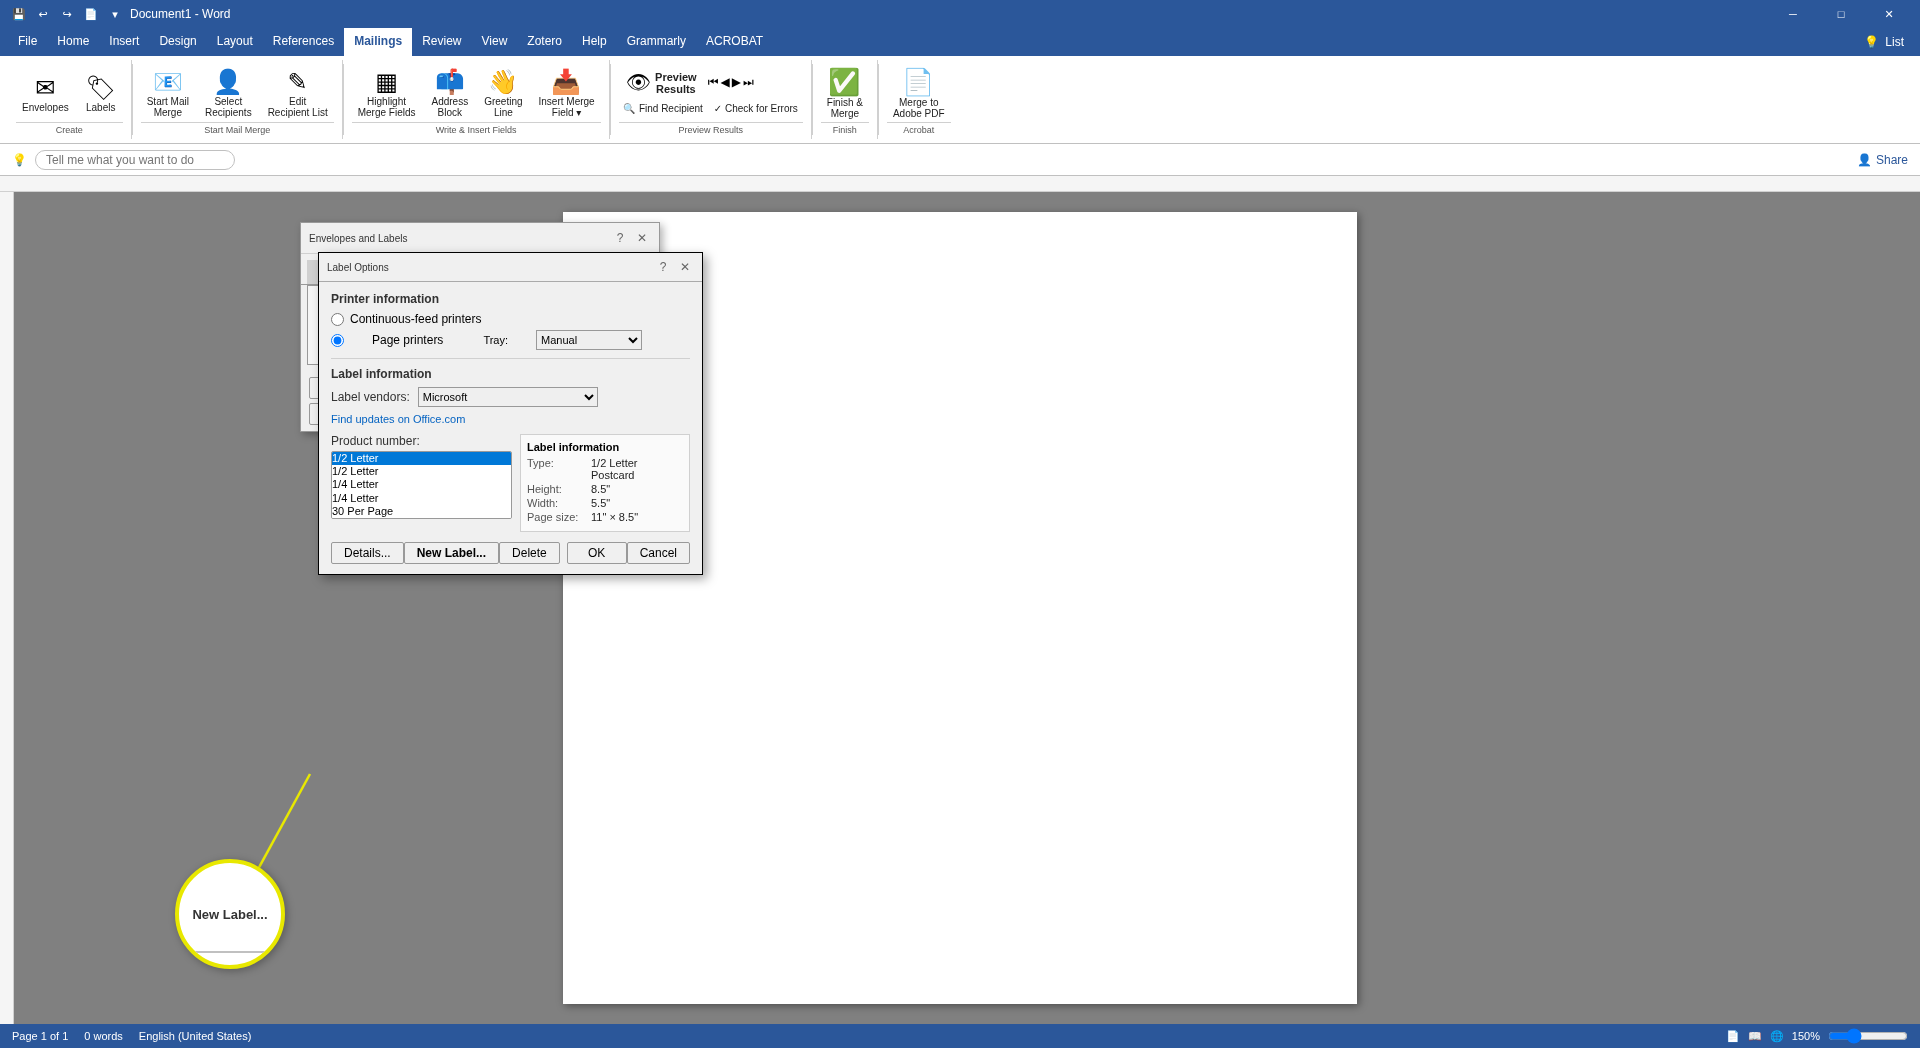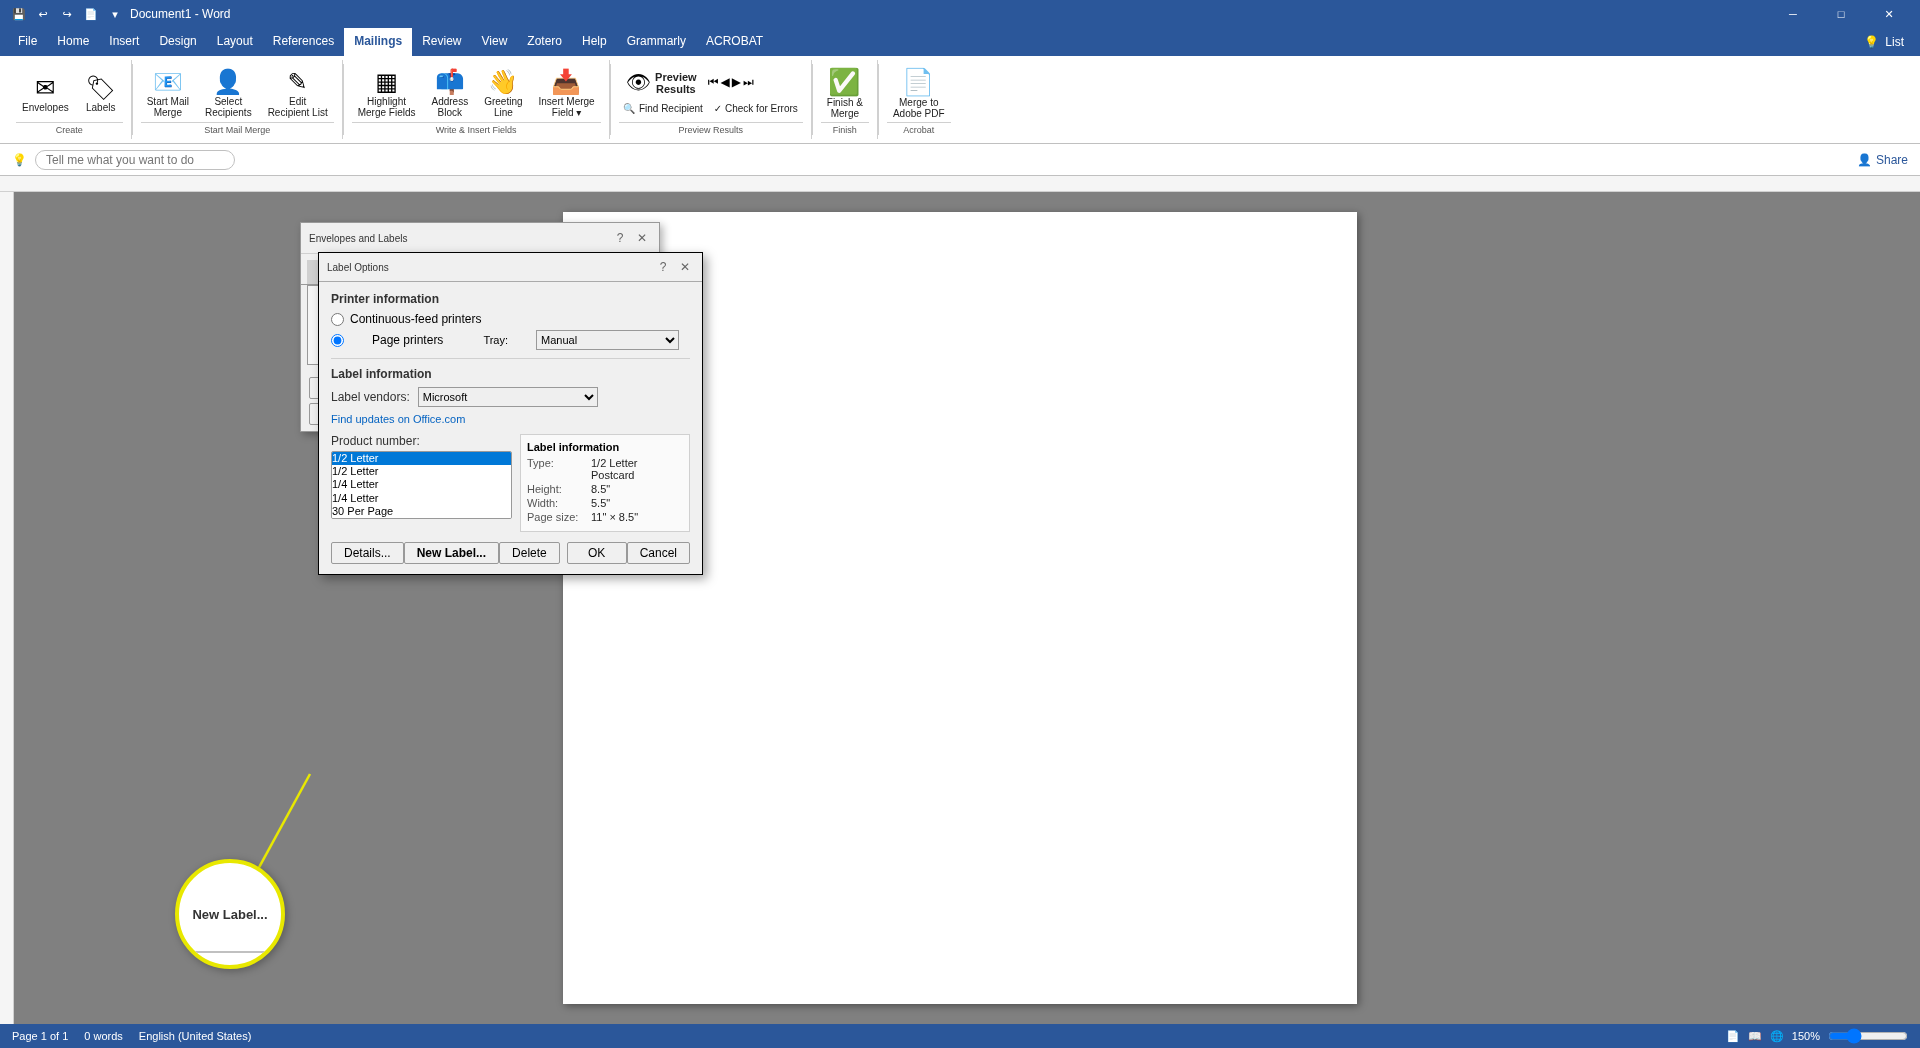--- a/index.html
+++ b/index.html
@@ -116,21 +116,21 @@
 
     .ribbon-icon-btn { display: flex; flex-direction: column; align-items: center; justify-content: flex-start; cursor: pointer; padding: 4px 5px 2px; border-radius: 2px; border: 1px solid transparent; min-width: 44px; }
     .ribbon-icon-btn .big-icon { font-size: 24px; line-height: 1; }
     .ribbon-icon-btn .btn-label { font-size: 10px; color: #222; text-align: center; margin-top: 2px; }
 
     .ribbon-small-btns { display: flex; flex-direction: row; gap: 1px; justify-content: center; }
     .ribbon-small-btn { display: flex; align-items: center; gap: 3px; cursor: pointer; padding: 2px 4px; border-radius: 2px; font-size: 10px; color: #222; border: 1px solid transparent; white-space: nowrap; }
 
     .group-separator { width: 1px; background: #d0d0d0; margin: 4px 0; }
 
-    select.tray-select { width: 143px; height: 20px; font-size: 11px; border: 1px solid #999; }
+    select.tray-select { width: 106px; height: 20px; font-size: 11px; border: 1px solid #999; }
     select.vendor-select { width: 180px; height: 20px; font-size: 11px; border: 1px solid #999; }
   </style>
 </head>
 <body>
 
 <div class="app-wrapper">
 
   <div class="title-bar">
     <div class="title-bar-left">
       <div class="qat">

